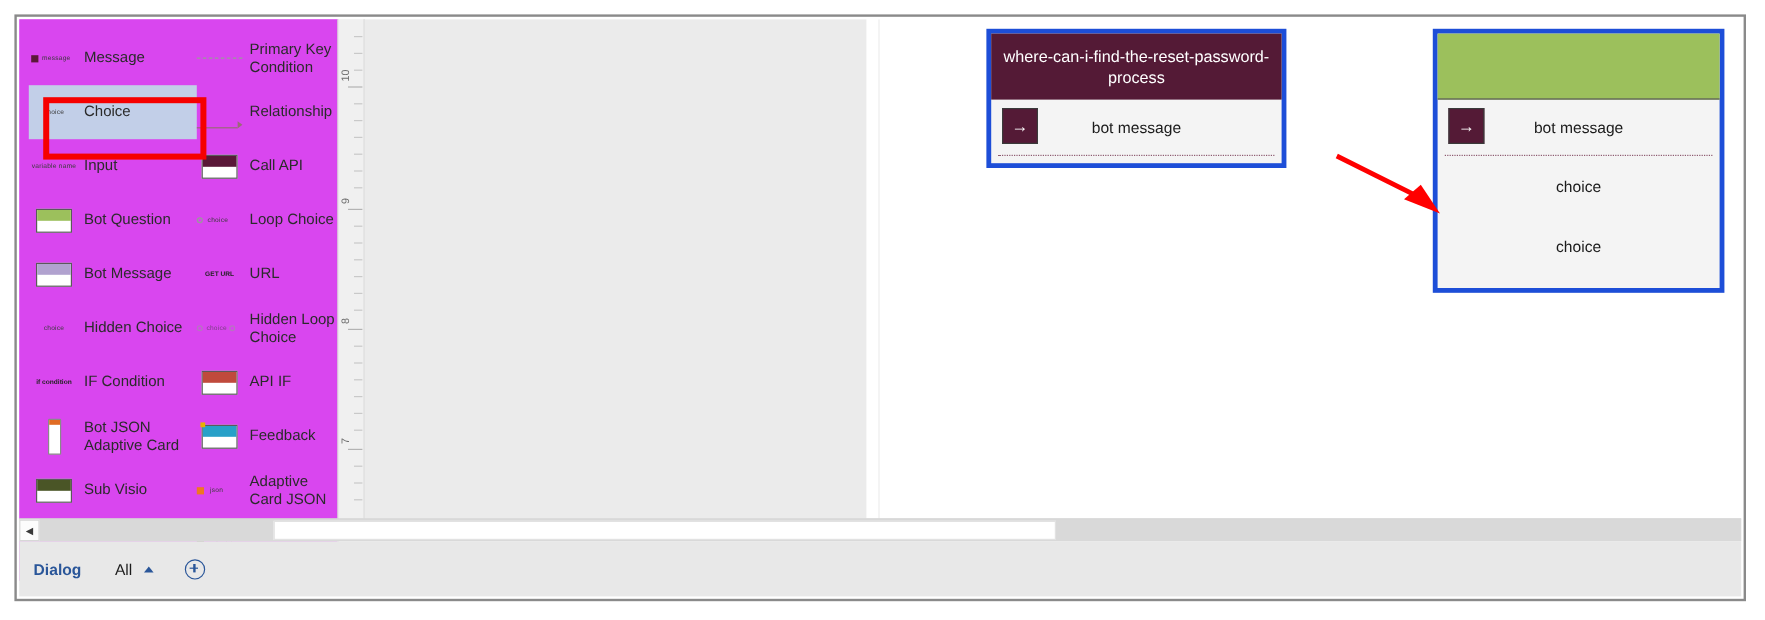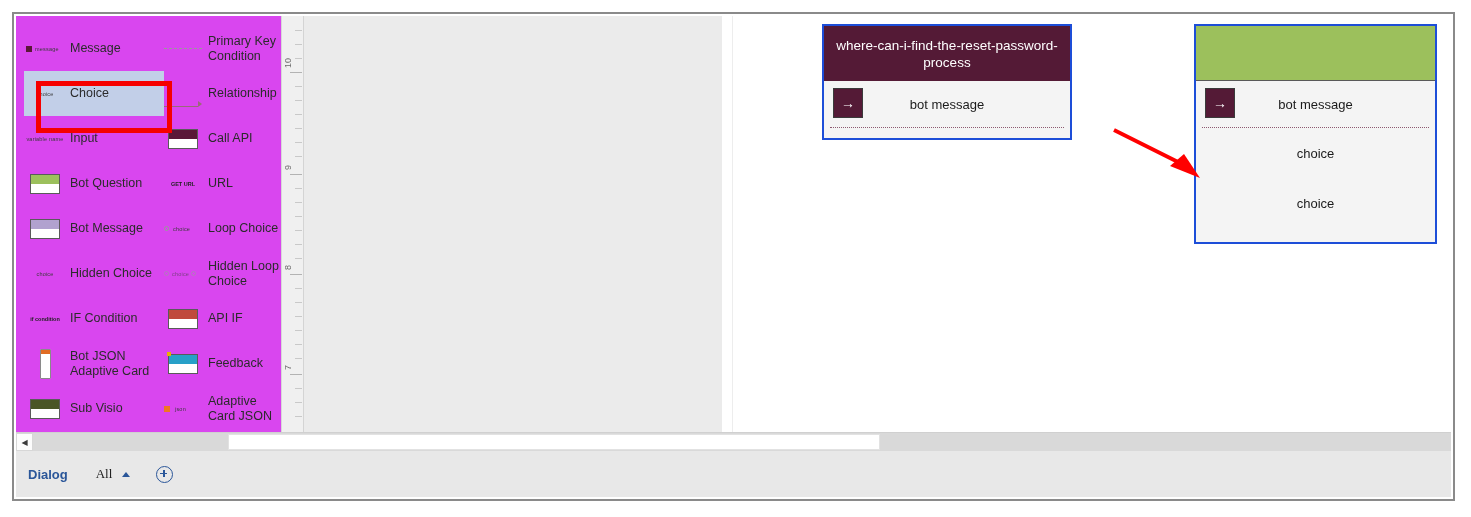--- a/index.html
+++ b/index.html
@@ -197,21 +197,21 @@
     top: 0;
     width: 1px;
     height: 416px;
     background: #ededed;
   }
 
   
   .card {
     position: absolute;
     background: #f4f4f4;
-    border: 2px solid #1d4ed8;
+    border: 4px solid #1d4ed8;
     box-sizing: border-box;
   }
   .card-header {
     height: 55px;
     display: flex;
     align-items: center;
     justify-content: center;
     text-align: center;
     color: #ffffff;
     font-size: 13.5px;
@@ -331,21 +331,21 @@
     font-weight: bold;
     color: #2a5699;
     margin-right: 28px;
     font-family: "Liberation Sans", sans-serif;
     text-align: center;
   }
   .tab-all {
     font-size: 13px;
     color: #1c1c1c;
     margin-right: 10px;
-    font-family: Liberation Serif, serif;
+    font-family: Liberation Sans, sans-serif;
   }
   .caret-up {
     width: 0; height: 0;
     border-left: 4px solid transparent;
     border-right: 4px solid transparent;
     border-bottom: 5px solid #2a5699;
     margin-right: 26px;
   }
   .plus-circle {
     width: 15px; height: 15px;
@@ -472,33 +472,33 @@
         <span class="ico">
           <span class="shp-box">
               <span class="cap" style="background:#5a1838"></span>
             </span>
         </span>
         <span class="lbl">Call API</span>
       </div>
 
       <div class="stencil-item">
         <span class="ico">
-          <span class="micro-strong">GET URL</span>
-        </span>
-        <span class="lbl">URL</span>
-      </div>
-
-      <div class="stencil-item">
-        <span class="ico">
           <span class="shp-conn">
             <span class="shp-dot"></span>
             <span class="micro" style="margin-left:4px">choice</span>
           </span>
         </span>
         <span class="lbl">Loop Choice</span>
+      </div>
+
+      <div class="stencil-item">
+        <span class="ico">
+          <span class="micro-strong">GET URL</span>
+        </span>
+        <span class="lbl">URL</span>
       </div>
 
       <div class="stencil-item">
         <span class="ico">
           <span class="shp-conn">
             <span class="shp-dot" style="opacity:.55"></span>
             <span class="micro" style="margin-left:3px;opacity:.6">choice</span>
             <span class="shp-dot" style="opacity:.55;margin-left:2px"></span>
           </span>
         </span>

